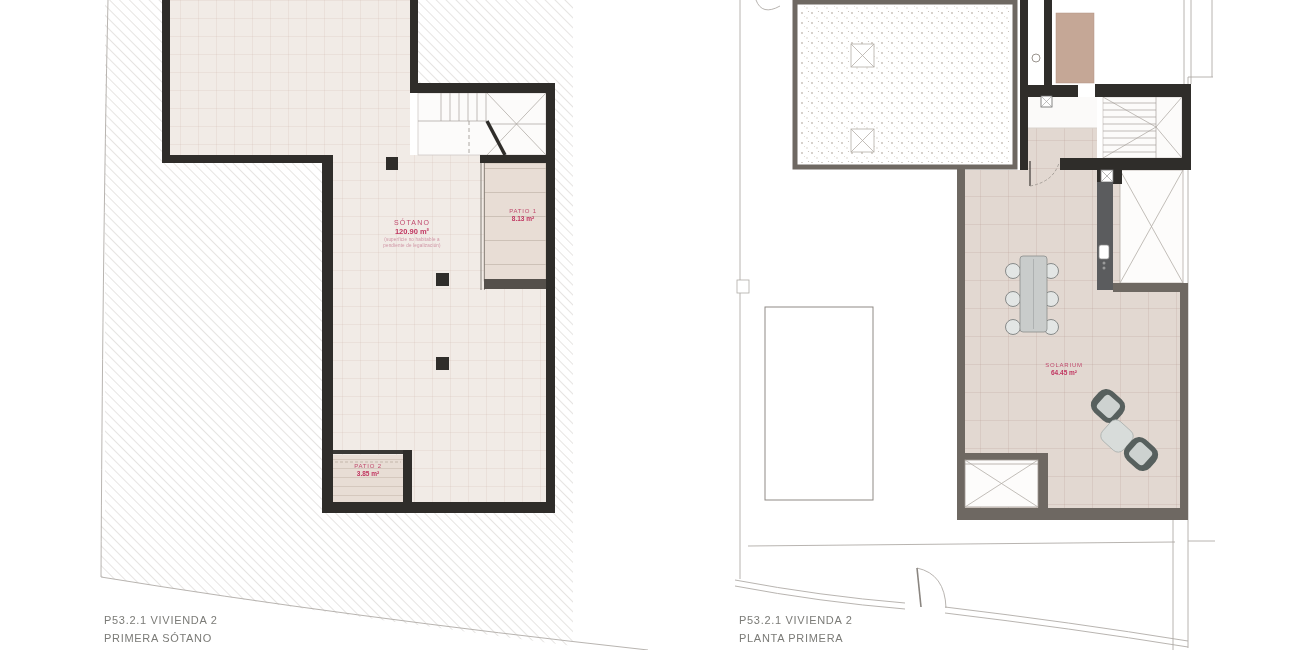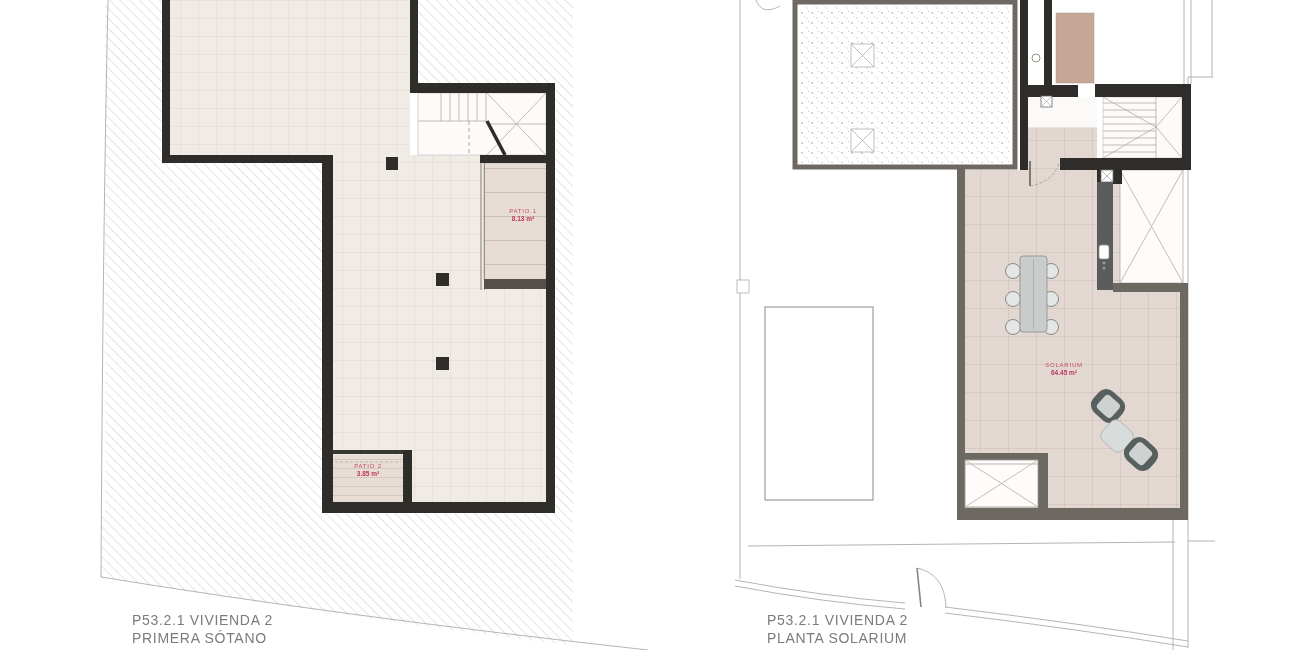--- a/index.html
+++ b/index.html
@@ -6,22 +6,22 @@
   #stage{position:relative;width:1291px;height:650px;background:#ffffff;overflow:hidden;
          font-family:"Liberation Sans",sans-serif;}
   #drawing{position:absolute;left:0;top:0;}
   .room-label{position:absolute;text-align:center;pointer-events:none;}
   .rname{font-size:7px;letter-spacing:1.2px;color:#c04a6e;}
   .rname.sm{font-size:6px;letter-spacing:.8px;}
   .rarea{font-size:7.5px;font-weight:bold;color:#c03560;margin-top:1px;}
   .rarea.sm{font-size:6.5px;}
   .rnote{font-size:4.5px;line-height:5.5px;color:#cf93a4;letter-spacing:.2px;margin-top:1px;}
   .rnote + .rnote{margin-top:0;}
-  .plan-footer{position:absolute;font-size:14px;line-height:18px;color:#7b7b77;
-               letter-spacing:.7px;white-space:nowrap;margin-left:28px;}
+  .plan-footer{position:absolute;font-size:11px;line-height:18px;color:#7b7b77;
+               letter-spacing:.7px;white-space:nowrap;}
 </style>
 </head>
 <body>
 
 <div id="stage">
 
 <svg id="drawing" width="1291" height="650" viewBox="0 0 1291 650" xmlns="http://www.w3.org/2000/svg">
   <defs>
     <pattern id="hatch" width="7" height="7" patternUnits="userSpaceOnUse" patternTransform="rotate(-45)">
       <rect width="7" height="7" fill="#ffffff"></rect>
@@ -264,20 +264,26 @@
     <g transform="translate(1117,436) rotate(42)">
       <rect x="-14" y="-13" width="28" height="26" rx="7" fill="#d8dcda" stroke="#aab0ad" stroke-width="0.8"></rect>
     </g>
     <g transform="translate(1141,454) rotate(222)">
       <rect x="-16" y="-14" width="32" height="28" rx="10" fill="#57605e"></rect>
       <rect x="-9" y="-9" width="19" height="18" rx="4" fill="#cdd2d0"></rect>
     </g>
   </g>
 </svg>
 
+  <div class="room-label" style="left:352px;top:219px;width:120px">
+    <div class="rname">SÓTANO</div>
+    <div class="rarea">120.90 m²</div>
+    <div class="rnote">(superficie no habitable a</div>
+    <div class="rnote">pendiente de legalización)</div>
+  </div>
 
   <div class="room-label" style="left:483px;top:208px;width:80px">
     <div class="rname sm">PATIO 1</div>
     <div class="rarea sm">8.13 m²</div>
   </div>
 
   <div class="room-label" style="left:328px;top:463px;width:80px">
     <div class="rname sm">PATIO 2</div>
     <div class="rarea sm">3.85 m²</div>
   </div>
@@ -287,16 +293,16 @@
     <div class="rarea sm">64.45 m²</div>
   </div>
 
   <div class="plan-footer" style="left:104px;top:611px">
     <div>P53.2.1 VIVIENDA 2</div>
     <div>PRIMERA SÓTANO</div>
   </div>
 
   <div class="plan-footer" style="left:739px;top:611px">
     <div>P53.2.1 VIVIENDA 2</div>
-    <div>PLANTA SOLARIUM</div>
+    <div>PLANTA PRIMERA</div>
   </div>
 
 </div>
 
 </body></html>

